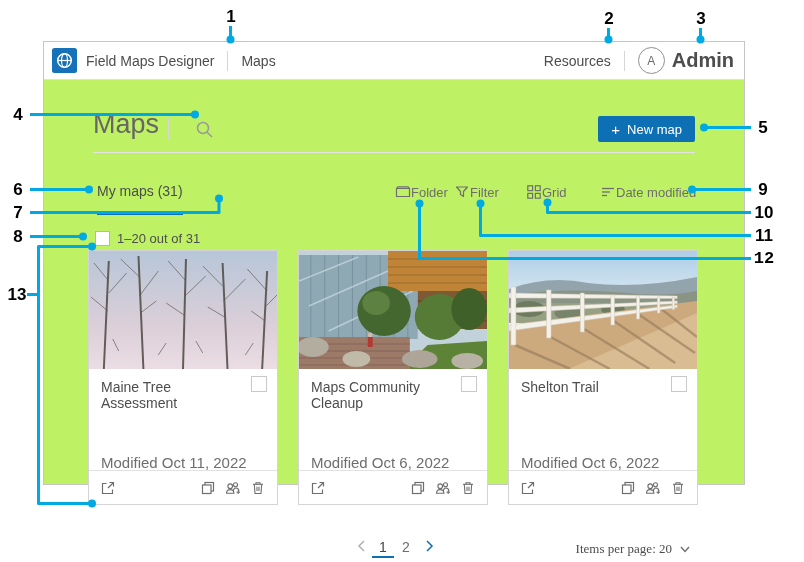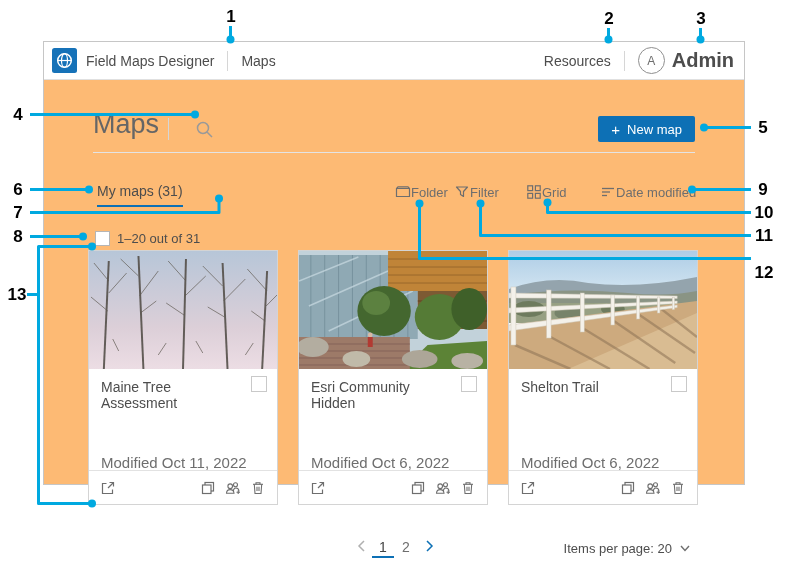--- a/index.html
+++ b/index.html
@@ -6,21 +6,21 @@
   .canvas{position:relative;width:804px;height:562px;background:#fff;overflow:hidden;
           font-family:"Liberation Sans",sans-serif;}
 
   
   .callout-svg{position:absolute;left:0;top:0;pointer-events:none;}
   .callout-label{position:absolute;width:28px;text-align:center;
                  font:600 17px/1 "Liberation Sans",sans-serif;color:#000;}
 
   
   .ui{position:absolute;left:43px;top:41px;width:702px;height:444px;box-sizing:border-box;
-      background:#fdba74;border:1px solid #c6c6c6;}
+      background:#bef264;border:1px solid #c6c6c6;}
 
   
   .app-header{position:absolute;left:0;top:0;right:0;height:38px;background:#fff;
               border-bottom:1px solid #e0e0e0;display:flex;align-items:center;
               padding:0 8px;box-sizing:border-box;}
   .logo{width:25px;height:25px;flex:0 0 auto;}
   .app-title{margin-left:9px;font-size:14px;color:#4d4d4d;}
   .hdr-divider{width:1px;height:20px;background:#d6d6d6;margin:0 13px;}
   .hdr-link{font-size:14px;color:#4d4d4d;cursor:pointer;}
   .hdr-spacer{flex:1;}
@@ -32,21 +32,21 @@
   .page-title{position:absolute;left:49px;top:67px;font-size:27px;color:#666;}
   .title-divider{position:absolute;left:124px;top:76px;width:1px;height:22px;background:#d6d6d6;}
   .search-btn{position:absolute;left:151px;top:78px;width:19px;height:19px;cursor:pointer;}
   .new-map-btn{position:absolute;right:49px;top:74px;height:26px;display:flex;align-items:center;
                gap:7px;padding:0 13px;border:none;border-radius:2px;background:#0d70b5;color:#fff;
                font-size:13px;font-family:inherit;cursor:pointer;}
   .new-map-plus{font-size:15px;line-height:1;}
   .title-rule{position:absolute;left:49px;right:49px;top:110px;height:1px;background:#e4e4e4;}
 
   
-  .tab{position:absolute;top:141px;font-size:14px;color:#6e6e6e;padding-bottom:6px;cursor:pointer;}
+  .tab{position:absolute;top:141px;font-size:14px;color:#6e6e6e;padding-bottom:14px;cursor:pointer;}
   .tab.active{color:#4d4d4d;border-bottom:2px solid #0d70b5;}
   .tab-my{left:53px;} .tab-hidden{left:174px;}
   .tool{position:absolute;top:142px;display:flex;align-items:center;font-size:13px;
         color:#6e6e6e;cursor:pointer;}
   .tool-folder{left:351px;} .tool-filter{left:410px;} .tool-grid{left:482px;} .tool-sort{left:556px;}
 
   
   .select-all{position:absolute;left:51px;top:189px;width:13px;height:13px;border:1px solid #b5b5b5;
               background:#fff;cursor:pointer;}
   .select-label{position:absolute;left:73px;top:189px;font-size:13px;color:#4d4d4d;}
@@ -65,21 +65,21 @@
   .card-footer .spacer{flex:1;}
   .icon-btn{width:16px;height:16px;margin-left:9px;cursor:pointer;}
   .icon-btn.first{margin-left:0;}
 
   
   .pg{position:absolute;top:497px;width:18px;text-align:center;font-size:14px;color:#6e6e6e;
       cursor:pointer;padding-bottom:6px;}
   .pg-prev{left:308px;} .pg-1{left:330px;color:#444;} .pg-2{left:353px;} .pg-next{left:376px;}
   .pg-underline{position:absolute;left:328px;top:514px;width:22px;height:2px;background:#0d70b5;}
   .per-page{position:absolute;right:54px;top:499px;display:flex;align-items:center;gap:8px;
-            font-size:13px;color:#4d4d4d;cursor:pointer;}
+            font-size:13px;color:#4d4d4d;cursor:pointer;font-family:Liberation Serif, serif;}
 </style>
 </head>
 <body>
 
 <div class="canvas">
 
   <div class="ui">
 
     <div class="app-header">
       <svg class="logo" viewBox="0 0 25 25">
@@ -271,21 +271,21 @@
         <ellipse cx="78" cy="52" rx="14" ry="12" fill="#5c8140"></ellipse>
         <ellipse cx="142" cy="66" rx="25" ry="23" fill="#557b36"></ellipse>
         <ellipse cx="172" cy="58" rx="18" ry="21" fill="#3f6029"></ellipse>
         <ellipse cx="14" cy="96" rx="16" ry="10" fill="#b3ada0"></ellipse>
         <ellipse cx="58" cy="108" rx="14" ry="8" fill="#c0baa9"></ellipse>
         <ellipse cx="122" cy="108" rx="18" ry="9" fill="#ada698"></ellipse>
         <ellipse cx="170" cy="110" rx="16" ry="8" fill="#b8b2a4"></ellipse>
         <circle cx="72" cy="84" r="2.4" fill="#d8b9a5"></circle>
         <rect x="69.5" y="86" width="5" height="10" fill="#b23a32"></rect>
       </svg>
-      <div class="card-title">Esri Community Hidden</div>
+      <div class="card-title">Maps Community Cleanup</div>
       <div class="card-checkbox"></div>
       <div class="card-modified">Modified Oct 6, 2022</div>
       <div class="card-footer">
         <svg class="icon-btn first" viewBox="0 0 16 16">
           <g fill="none" stroke="#6e6e6e" stroke-width="1.2">
               <path d="M6.5,3.5 H2.5 V13.5 H12.5 V9.5"></path>
               <path d="M8,8 L13.5,2.5"></path>
               <path d="M9.5,2.5 H13.5 V6.5"></path>
             </g>
         </svg>
@@ -453,15 +453,15 @@
   <div class="callout-label" style="left:595px;top:10px;">2</div>
   <div class="callout-label" style="left:687px;top:10px;">3</div>
   <div class="callout-label" style="left:4px;top:106px;">4</div>
   <div class="callout-label" style="left:749px;top:119px;">5</div>
   <div class="callout-label" style="left:4px;top:181px;">6</div>
   <div class="callout-label" style="left:4px;top:204px;">7</div>
   <div class="callout-label" style="left:4px;top:228px;">8</div>
   <div class="callout-label" style="left:749px;top:181px;">9</div>
   <div class="callout-label" style="left:750px;top:204px;">10</div>
   <div class="callout-label" style="left:750px;top:227px;">11</div>
-  <div class="callout-label" style="left:750px;top:264px;">12</div>
+  <div class="callout-label" style="left:750px;top:250px;font-family:Liberation Mono, monospace;">12</div>
   <div class="callout-label" style="left:3px;top:286px;">13</div>
 </div>
 
 </body></html>

